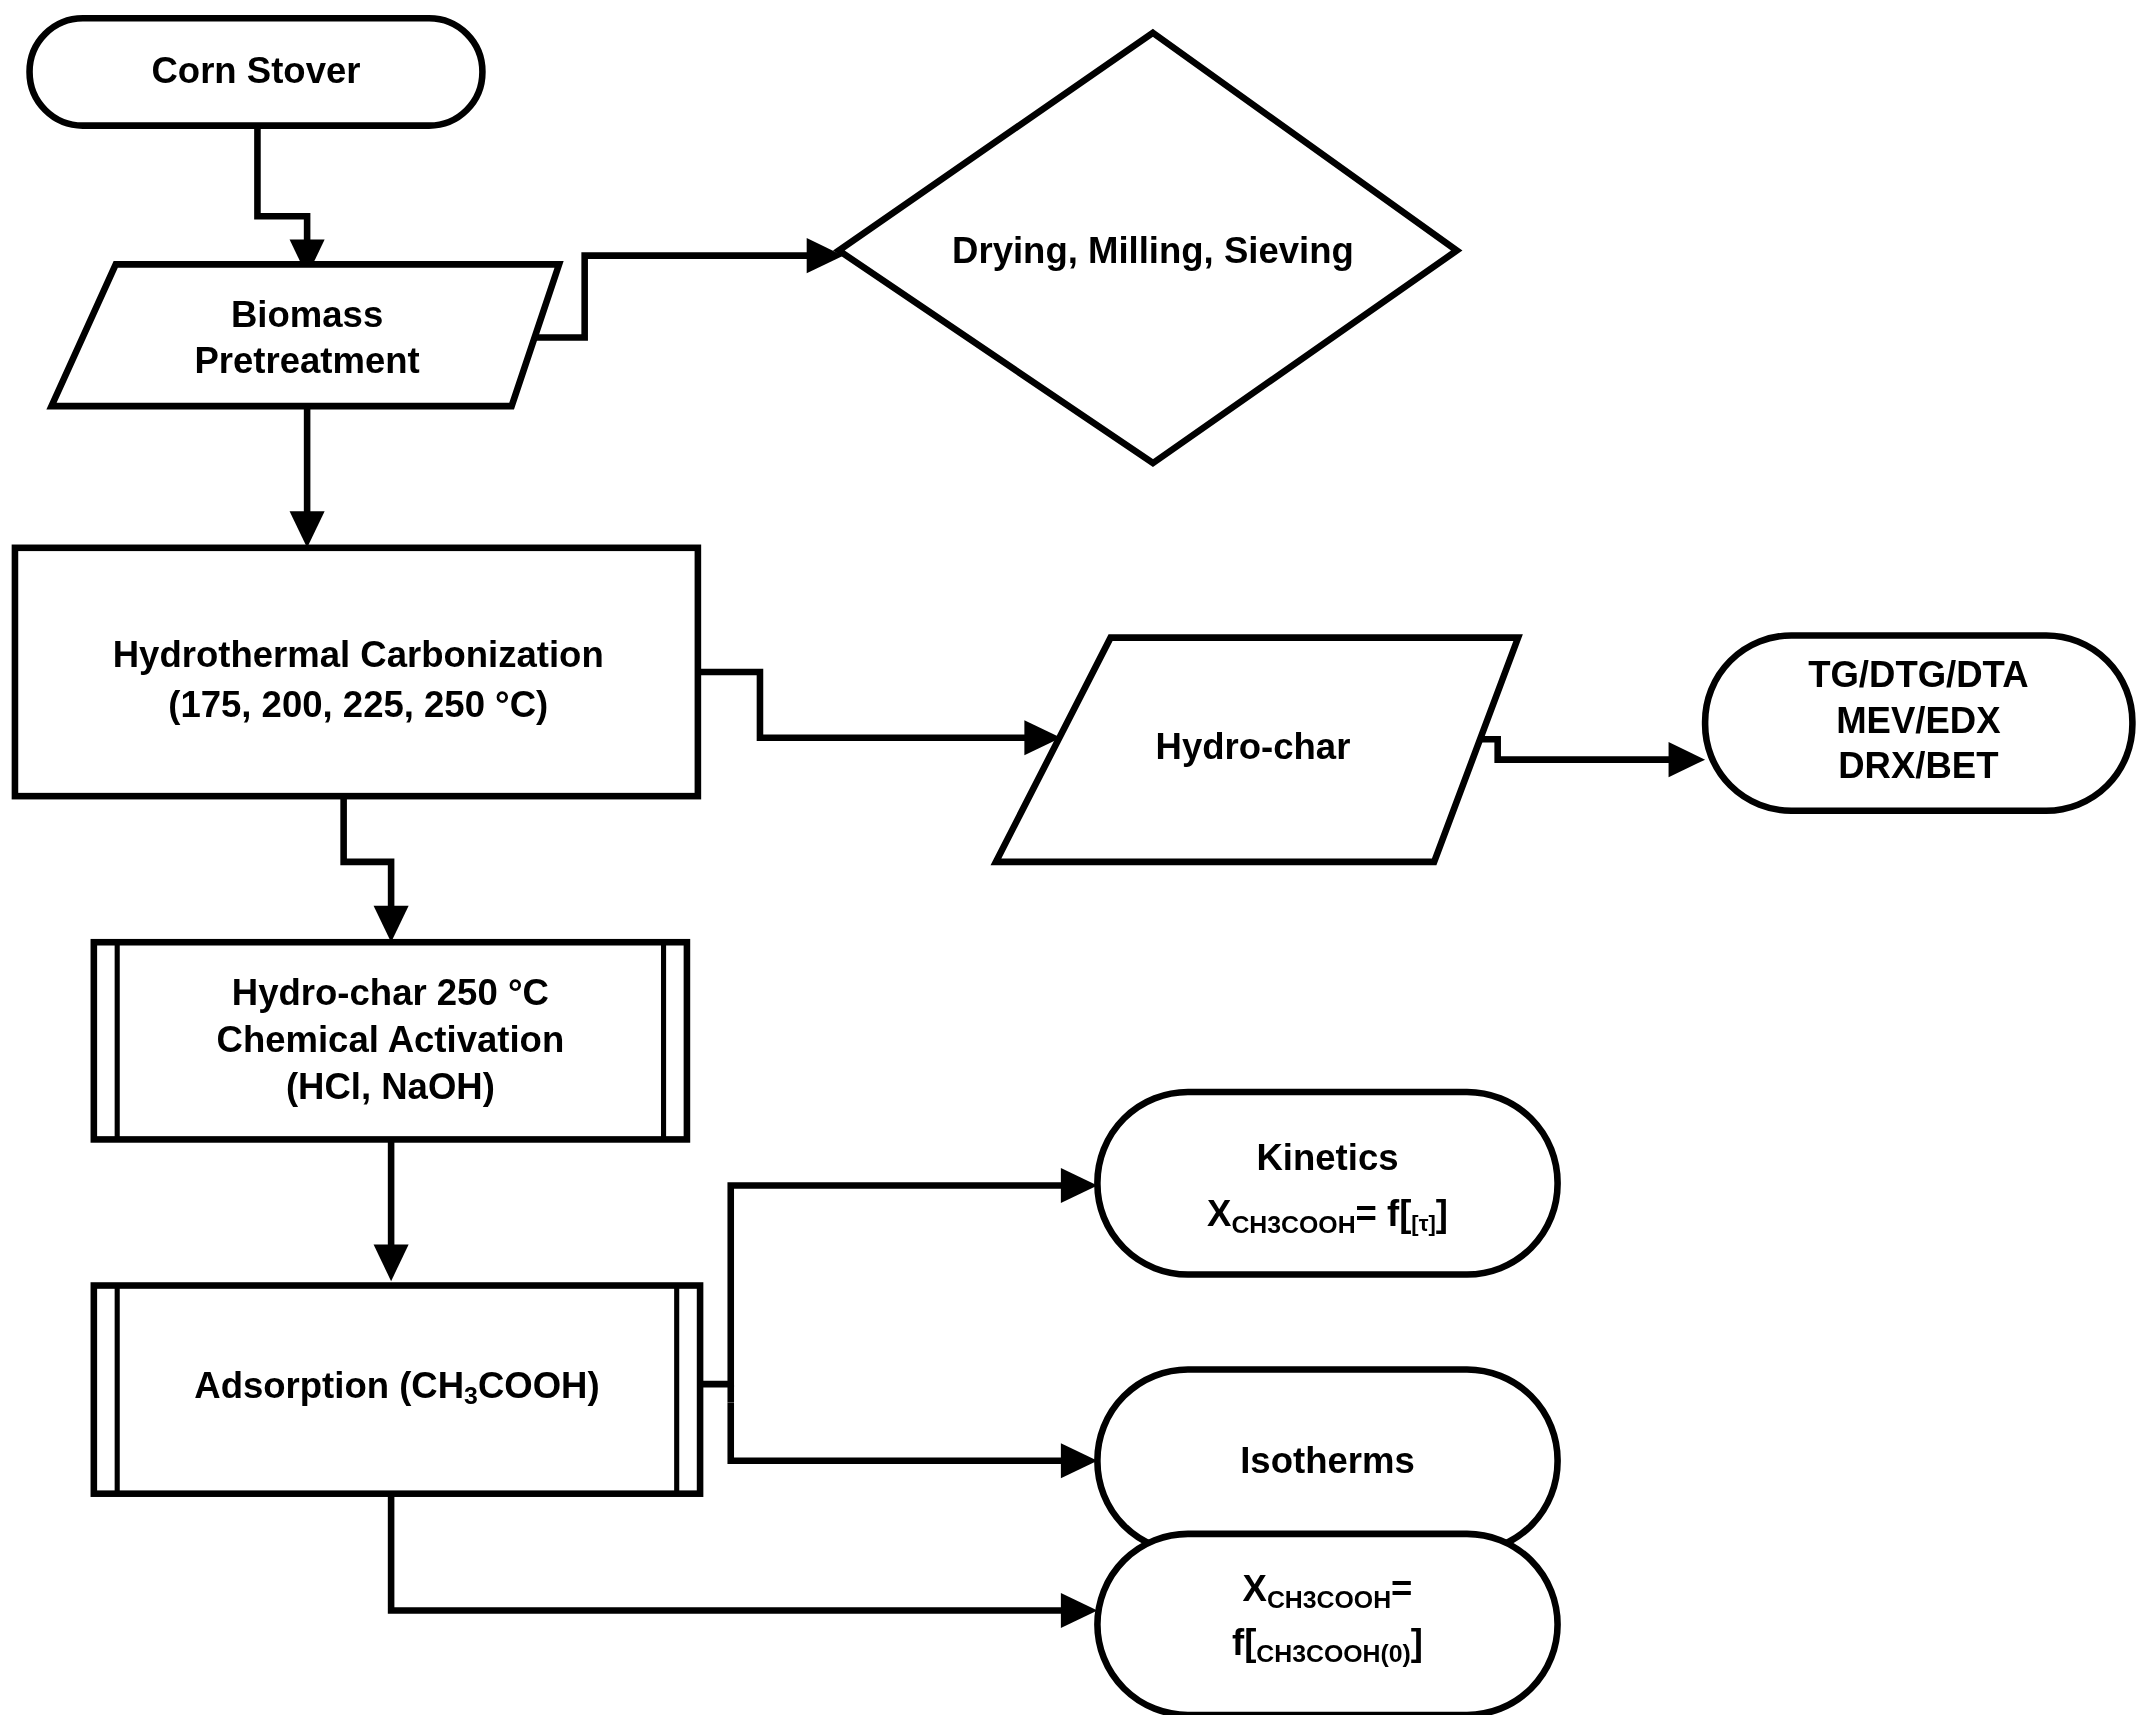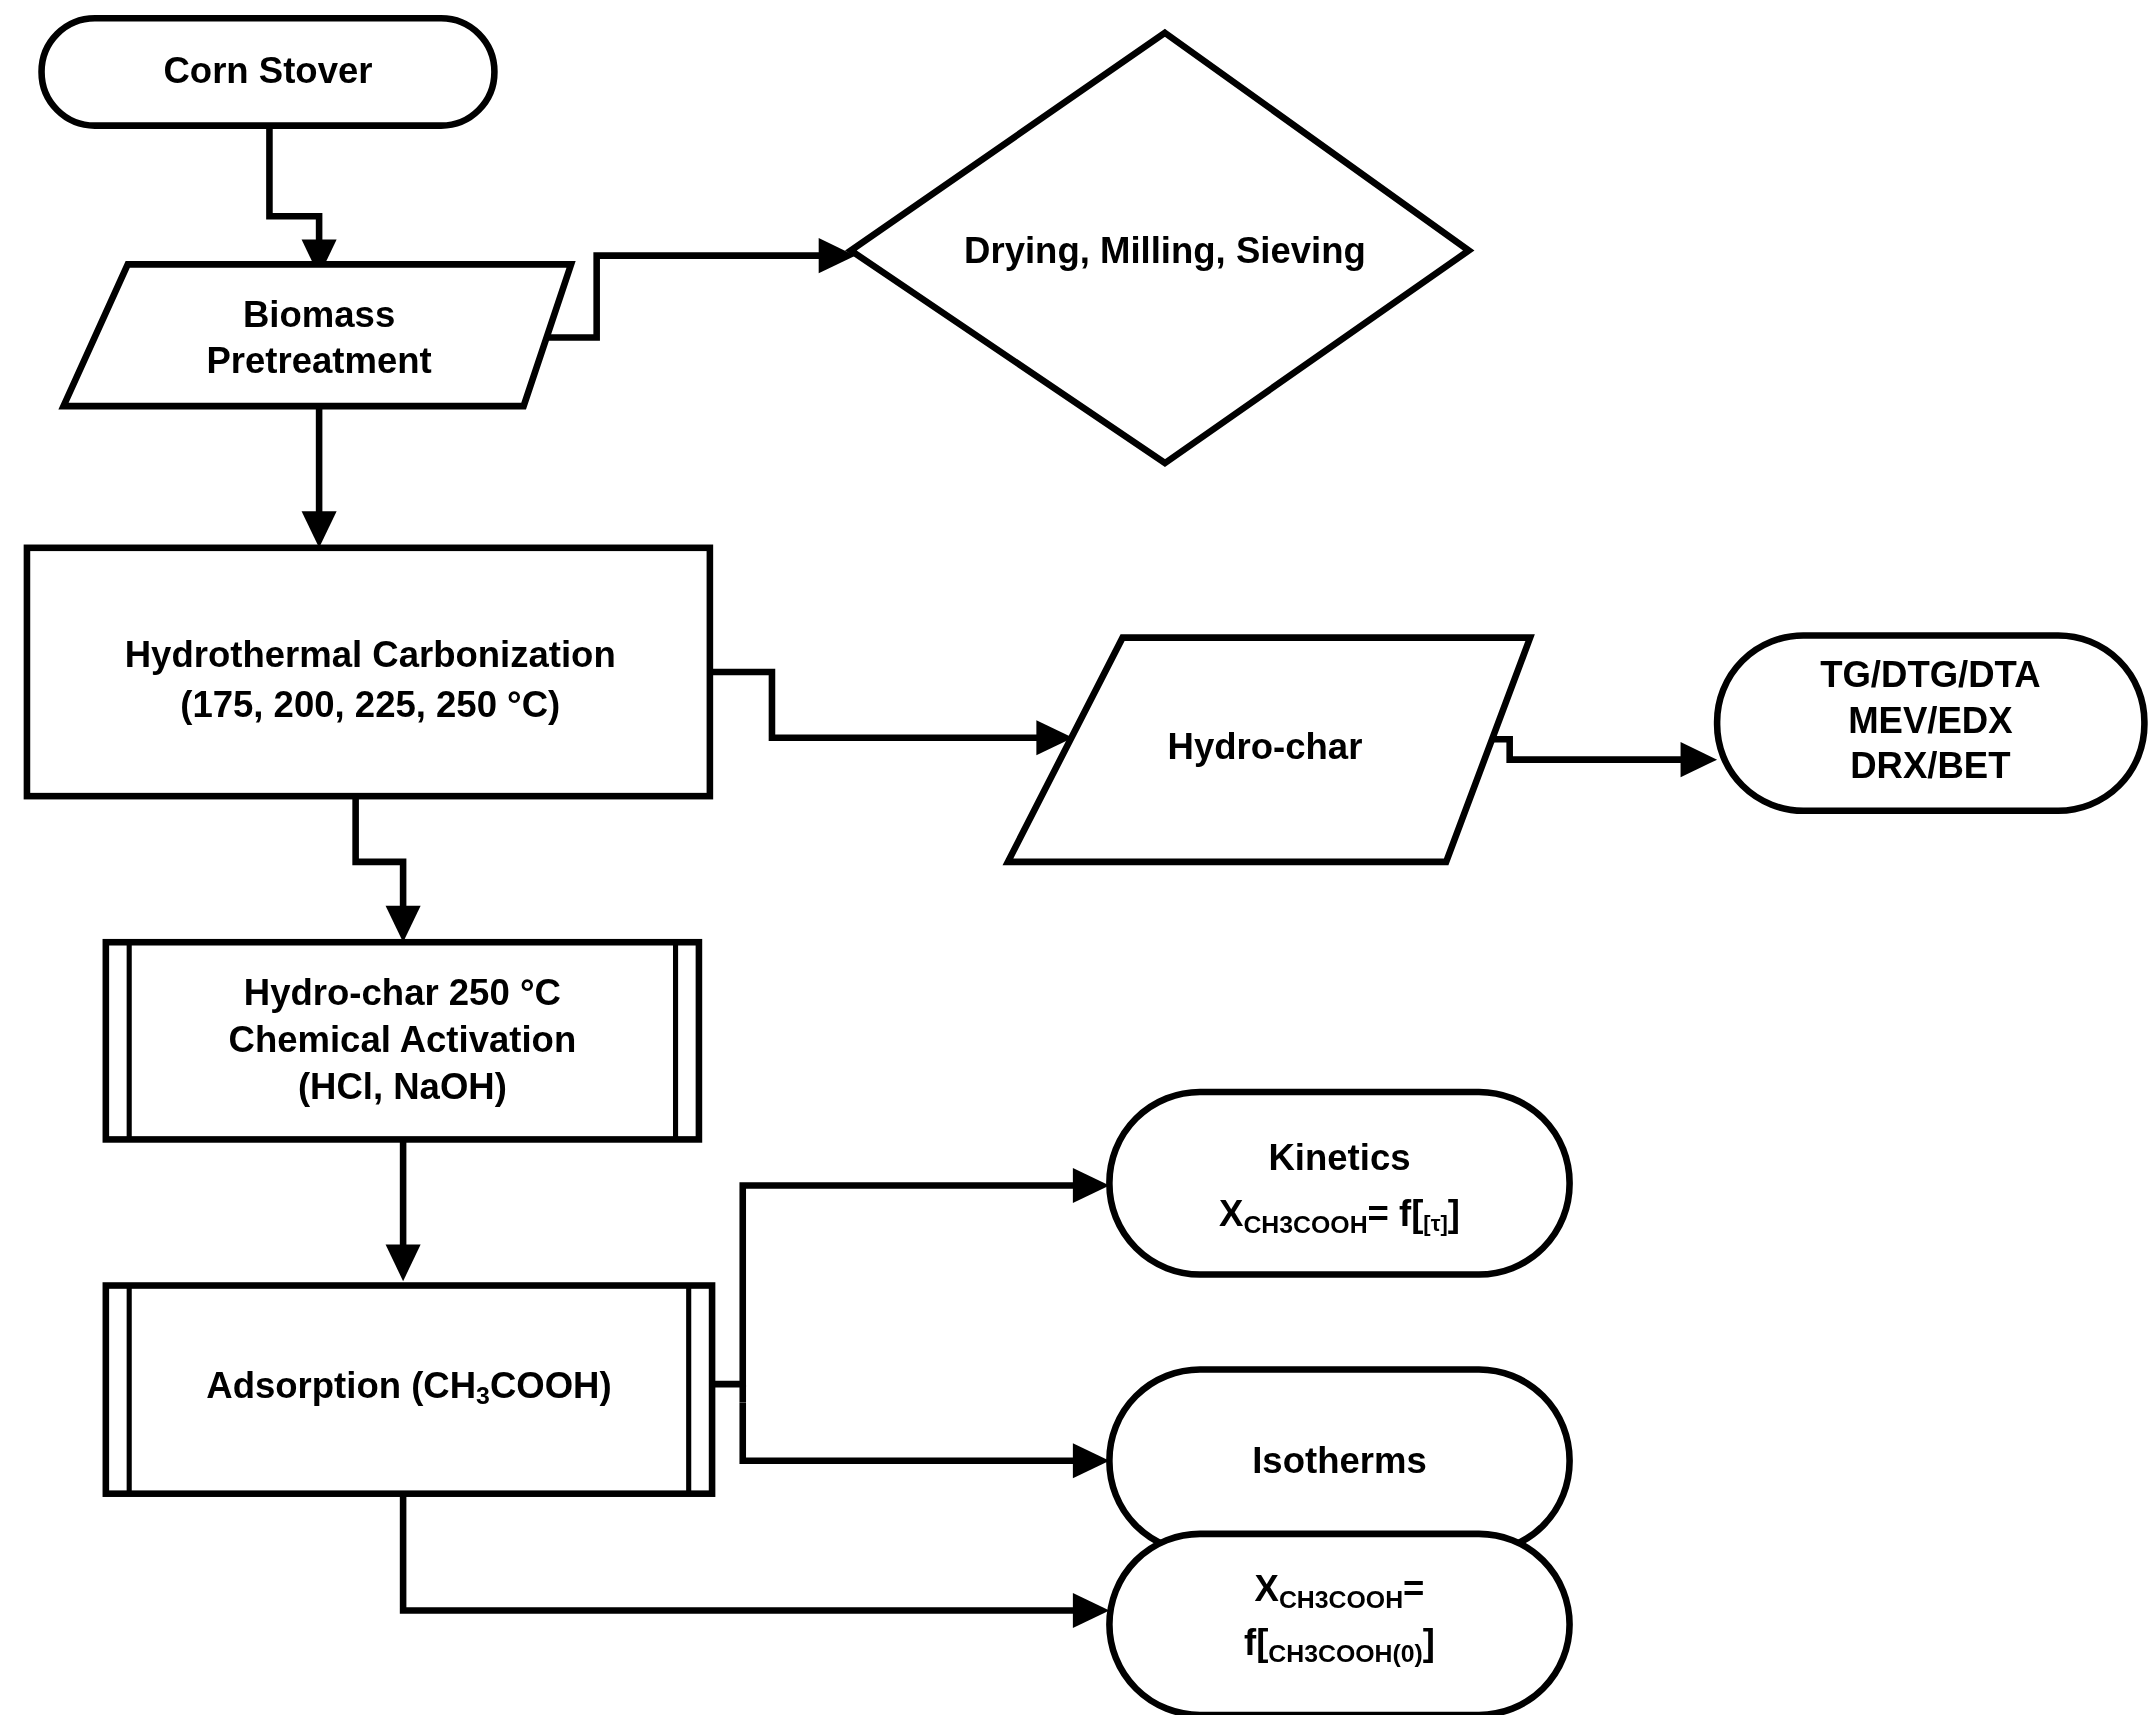--- a/index.html
+++ b/index.html
@@ -6,21 +6,20 @@
     margin: 0;
     padding: 0;
     background: #ffffff;
   }
   #stage {
     position: relative;
     width: 1964px;
     height: 1715px;
     background: #ffffff;
     font-family: "Liberation Sans", sans-serif;
-    margin-left: 12px;
   }
   svg#flow {
     position: absolute;
     top: 0; left: 0;
     width: 2151px;
     height: 1715px;
   }
   .shape-stroke {
     fill: #ffffff;
     stroke: #000000;

